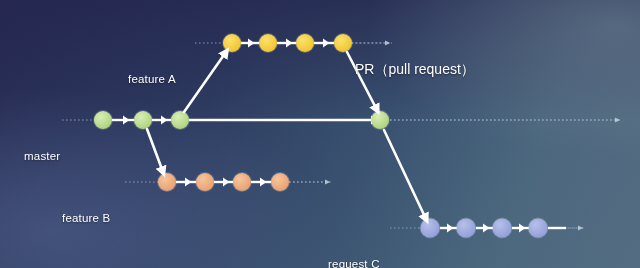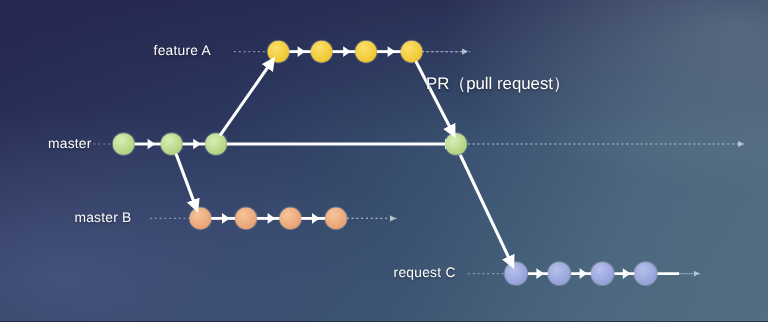--- a/index.html
+++ b/index.html
@@ -39,20 +39,21 @@
     inset: 0;
   }
   .row-label {
     position: absolute;
     color: #ffffff;
     font-size: 11.5px;
     letter-spacing: 0.2px;
     white-space: nowrap;
     transform: translateY(-50%);
     text-shadow: 0 1px 2px rgba(0,0,0,0.45);
+    margin-top: 36px;
   }
   .pr-label {
     position: absolute;
     color: #ffffff;
     font-size: 14px;
     white-space: nowrap;
     transform: translateY(-50%);
     text-shadow: 0 1px 2px rgba(0,0,0,0.5);
   }
 </style>
@@ -166,19 +167,19 @@
           <circle cx="538" cy="228" r="9.5" fill="url(#grad-feature-c)"></circle>
         </g>
         <line x1="184" y1="112" x2="226" y2="52" stroke="#ffffff" stroke-width="2.6" stroke-linecap="round" marker-end="url(#head-white)"></line>
         <line x1="147" y1="129" x2="163" y2="172" stroke="#ffffff" stroke-width="2.6" stroke-linecap="round" marker-end="url(#head-white)"></line>
         <line x1="347" y1="52" x2="377" y2="110" stroke="#ffffff" stroke-width="2.6" stroke-linecap="round" marker-end="url(#head-white)"></line>
         <line x1="384" y1="130" x2="426" y2="219" stroke="#ffffff" stroke-width="2.6" stroke-linecap="round" marker-end="url(#head-white)"></line>
       </g>
   </svg>
 
   <div id="text-layer">
-      <div class="row-label" style="left: 40px; top: 120px; text-align: center;">master</div>
+      <div class="row-label" style="left: 24px; top: 120px; text-align: center;">master</div>
       <div class="row-label" style="left: 128px; top: 43px;">feature A</div>
-      <div class="row-label" style="left: 62px; top: 182px;">master B</div>
+      <div class="row-label" style="left: 62px; top: 182px;">feature B</div>
       <div class="row-label" style="left: 328px; top: 228px;">request C</div>
       <div class="pr-label" style="left: 355px; top: 70px;">PR（pull request）</div>
     </div>
 </div>
 
 </body></html>

